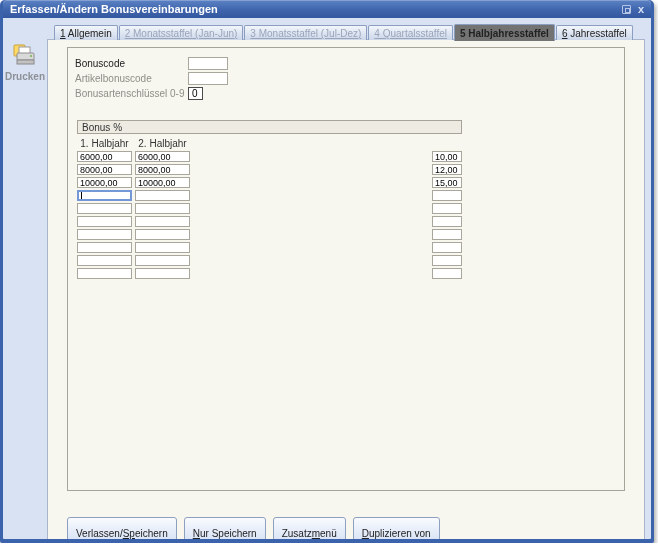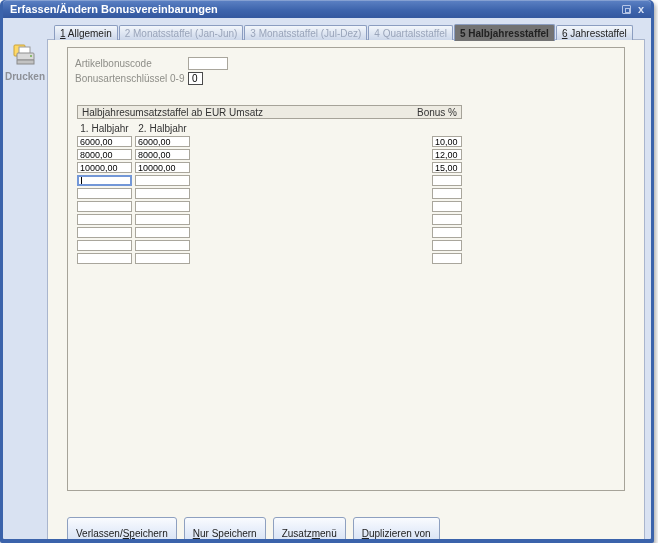--- a/index.html
+++ b/index.html
@@ -40,21 +40,21 @@
 
   .main{flex:1;display:flex;flex-direction:column;padding:6px 6px 6px 0;}
   .tabs{display:flex;align-items:flex-end;padding-left:7px;position:relative;z-index:2;}
   .tab{
     font-size:10px;color:#222;
     background:linear-gradient(180deg,#f2f6fb,#ccd7ea);
     border:1px solid #8b9dc0;border-bottom:none;
     border-radius:2px 2px 0 0;
     padding:2px 5px 2px;margin-right:1px;height:15px;white-space:nowrap;
   }
-  .tab.disabled{color:#9aa5ba;}
+  .tab.disabled{color:#9aa5ba;text-decoration:underline;}
   .tab.active{
     background:#737373;font-weight:bold;height:17px;
     padding-top:3px;margin-bottom:-1px;
   }
   .u{text-decoration:underline;}
 
   .panel{
     flex:1;background:#f7f6ef;border:1px solid #a9b5cd;margin-top:-1px;
     padding:7px 19px 0 19px;position:relative;
   }
@@ -135,30 +135,33 @@
         <div class="tab disabled"><span>3 Monatsstaffel (Jul-Dez)</span><span class="u"></span><span></span></div>
         <div class="tab disabled"><span>4 Quartalsstaffel</span><span class="u"></span><span></span></div>
         <div class="tab active"><span>5 Halbjahresstaffel</span><span class="u"></span><span></span></div>
         <div class="tab enabled"><span></span><span class="u">6</span><span> Jahresstaffel</span></div>
       </div>
 
       <div class="panel">
         <div class="groupbox">
 
           <div class="field-row">
+            <span class="field-label">Bonuscode</span>
+            <input class="txt w40" value="" style="">
+          </div>
+          <div class="field-row">
             <span class="field-label muted">Artikelbonuscode</span>
             <input class="txt w40" value="" style="">
           </div>
           <div class="field-row">
             <span class="field-label muted">Bonusartenschlüssel 0-9</span>
             <input class="txt bonusart" value="0" style="">
           </div>
 
           <div class="staffel-header">
-            <span>Halbjahresumsatzstaffel ab EUR Umsatz</span>
             <span>Bonus %</span>
           </div>
 
           <div class="col-labels">
             <span class="c">1. Halbjahr</span>
             <span class="g"></span>
             <span class="c">2. Halbjahr</span>
           </div>
 
           <div>

